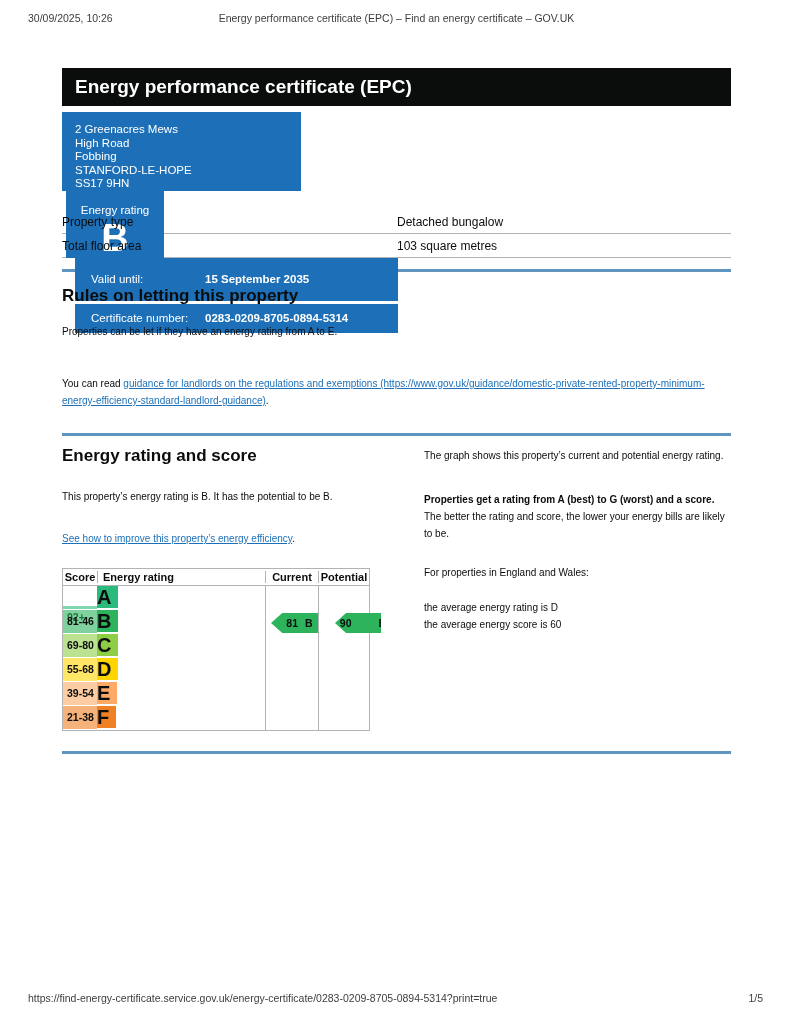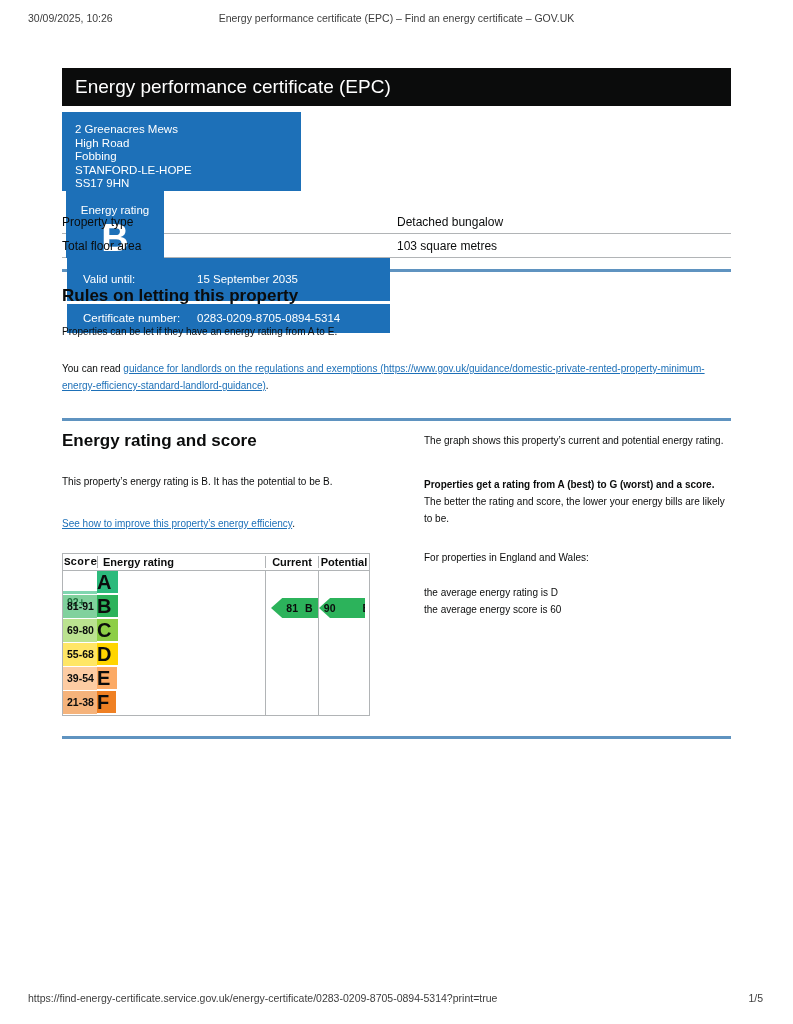--- a/index.html
+++ b/index.html
@@ -24,89 +24,89 @@
   .print-header .ph-date { position: absolute; left: 28px; top: 0; }
   .print-header .ph-title { width: 100%; text-align: center; }
   .print-footer { position: absolute; top: 992px; left: 0; width: 793px;
     font-size: 10.5px; color: #3d3d3d; }
   .print-footer .pf-url { position: absolute; left: 28px; top: 0; }
   .print-footer .pf-page { position: absolute; right: 30px; top: 0; }
 
   .content { position: absolute; left: 62px; top: 68px; width: 669px; }
 
   .banner { background: var(--banner-black); color: #fff; height: 38px;
-    font-size: 19px; font-weight: normal; line-height: 38px; padding-left: 13px; }
+    font-size: 19px; font-weight: bold; line-height: 38px; padding-left: 13px; }
 
   
   .summary { display: flex; margin-top: 6px; height: 91px; flex-direction: column; }
   .blue-box { background: var(--govuk-blue); color: #fff; }
   .box-address { width: 239px; padding: 11px 10px 0 13px; font-size: 11.5px; line-height: 13.5px; }
   .box-rating { width: 98px; margin-left: 4px; text-align: center; }
   .box-rating .er-label { display: block; font-size: 11.5px; margin-top: 13px; }
   .box-rating .er-value { display: block; font-size: 38px; font-weight: bold; line-height: 40px; margin-top: 2px; }
-  .summary-right { width: 323px; margin-left: 5px; display: flex; flex-direction: column; }
+  .summary-right { width: 323px; margin-left: 13px; display: flex; flex-direction: column; }
   .box-kv { display: flex; align-items: center; font-size: 11.5px; }
   .box-kv.kv-top { height: 43px; margin-bottom: 3px; }
   .box-kv.kv-bottom { height: 29px; }
   .box-kv .kv-label { padding-left: 16px; width: 130px; }
-  .box-kv .kv-value { font-weight: normal; }
+  .box-kv .kv-value { font-weight: bold; }
 
   
   .prop-table { margin-top: 7px; }
   .prop-row { display: flex; height: 24px; border-bottom: 1px solid var(--border-gray);
     font-size: 12px; align-items: center; }
   .prop-label { width: 335px; }
 
   .section-rule { height: 3px; background: var(--divider-blue); border: none; }
   .rule-1 { margin-top: 11px; }
   .rule-2 { margin-top: 24px; }
   .rule-3 { margin-top: 20px; }
 
   h2 { font-size: 17px; font-weight: bold; line-height: 20px; }
   .rules-section h2 { margin-top: 14px; }
   p { font-size: 10px; line-height: 17px; }
   .rules-section .p1 { margin-top: 17px; }
-  .rules-section .p2 { margin-top: 20px; }
+  .rules-section .p2 { margin-top: 35px; }
   a { color: var(--link-blue); text-decoration: underline; cursor: pointer; }
 
   
   .columns { display: flex; margin-top: 10px; }
   .col-left { width: 300px; }
   .col-right { width: 307px; margin-left: 62px; }
   .col-left .p1 { margin-top: 22px; }
   .col-left .p-link { margin-top: 25px; }
   .col-right .rp1 { margin-top: 1px; }
   .col-right .rp2 { margin-top: 27px; }
   .col-right .rp3 { margin-top: 22px; }
   .col-right .rp4 { margin-top: 18px; }
 
   
   .epc-chart { position: relative; width: 308px; margin-top: 21px;
     border: 1px solid var(--border-gray); }
   .epc-header { display: flex; height: 17px; border-bottom: 1px solid var(--border-gray);
     font-size: 11px; font-weight: bold; align-items: center; }
-  .epc-h-score { width: 34px; text-align: right; font-family: Liberation Mono, monospace; }
+  .epc-h-score { width: 34px; text-align: center; }
   .epc-h-rating { width: 168px; border-left: 1px solid var(--border-gray); padding-left: 5px; }
   .epc-h-current { width: 53px; border-left: 1px solid var(--border-gray); text-align: center; }
   .epc-h-potential { width: 51px; border-left: 1px solid var(--border-gray); text-align: center; }
   .epc-row { display: flex; height: 24px; }
   .epc-score { width: 34px; font-size: 10.5px; font-weight: bold; line-height: 23px;
     padding-left: 4px; border-bottom: 1px solid #fff; }
   .epc-bar-area { width: 168px; position: relative; }
   .epc-bar { height: 23px; text-align: right; font-size: 20px; font-weight: bold;
     line-height: 23px; padding-right: 7px; margin-bottom: 1px; }
   .epc-col-cur { width: 53px; border-left: 1px solid var(--border-gray); }
   .epc-col-pot { width: 51px; border-left: 1px solid var(--border-gray); }
   .epc-arrow { position: absolute; height: 20px; display: flex; align-items: center;
     justify-content: center; font-size: 10.5px; font-weight: bold; color: #0b0c0c;
     clip-path: polygon(0% 50%, 24% 0%, 100% 0%, 100% 100%, 24% 100%); }
   .epc-arrow .num { margin-left: 10px; }
   .epc-arrow .band { margin-left: 7px; }
   .arrow-current { top: 44px; left: 208px; width: 47px; }
-  .arrow-potential { top: 44px; left: 256px; width: 46px; gap: 20px; }
+  .arrow-potential { top: 44px; left: 272px; width: 46px; gap: 20px; }
 </style>
 </head>
 <body>
 
 <div class="page">
 
   <div class="print-header">
     <div class="ph-title">Energy performance certificate (EPC) – Find an energy certificate – GOV.UK</div>
     <div class="ph-date">30/09/2025, 10:26</div>
   </div>
@@ -174,21 +174,21 @@
             <span class="epc-h-potential">Potential</span>
           </div>
 
           <div class="epc-row">
             <span class="epc-score" style="background: rgba(44, 186, 124, 0.6); margin-top: 20px;">92+</span>
             <span class="epc-bar-area"><span class="epc-bar" style="background: rgb(44, 186, 124); width: 40px;">A</span></span>
             <span class="epc-col-cur"></span>
               <span class="epc-col-pot"></span>
           </div>
           <div class="epc-row">
-            <span class="epc-score" style="background: rgba(44, 179, 91, 0.6);">81-91</span>
+            <span class="epc-score" style="background: rgba(44, 179, 91, 0.6);">81-46</span>
             <span class="epc-bar-area"><span class="epc-bar" style="background: rgb(44, 179, 91); width: 60.2px;">B</span></span>
             <span class="epc-col-cur"></span>
               <span class="epc-col-pot"></span>
           </div>
           <div class="epc-row">
             <span class="epc-score" style="background: rgba(141, 206, 70, 0.6);">69-80</span>
             <span class="epc-bar-area"><span class="epc-bar" style="background: rgb(141, 206, 70); width: 80.4px;">C</span></span>
             <span class="epc-col-cur"></span>
               <span class="epc-col-pot"></span>
           </div>

